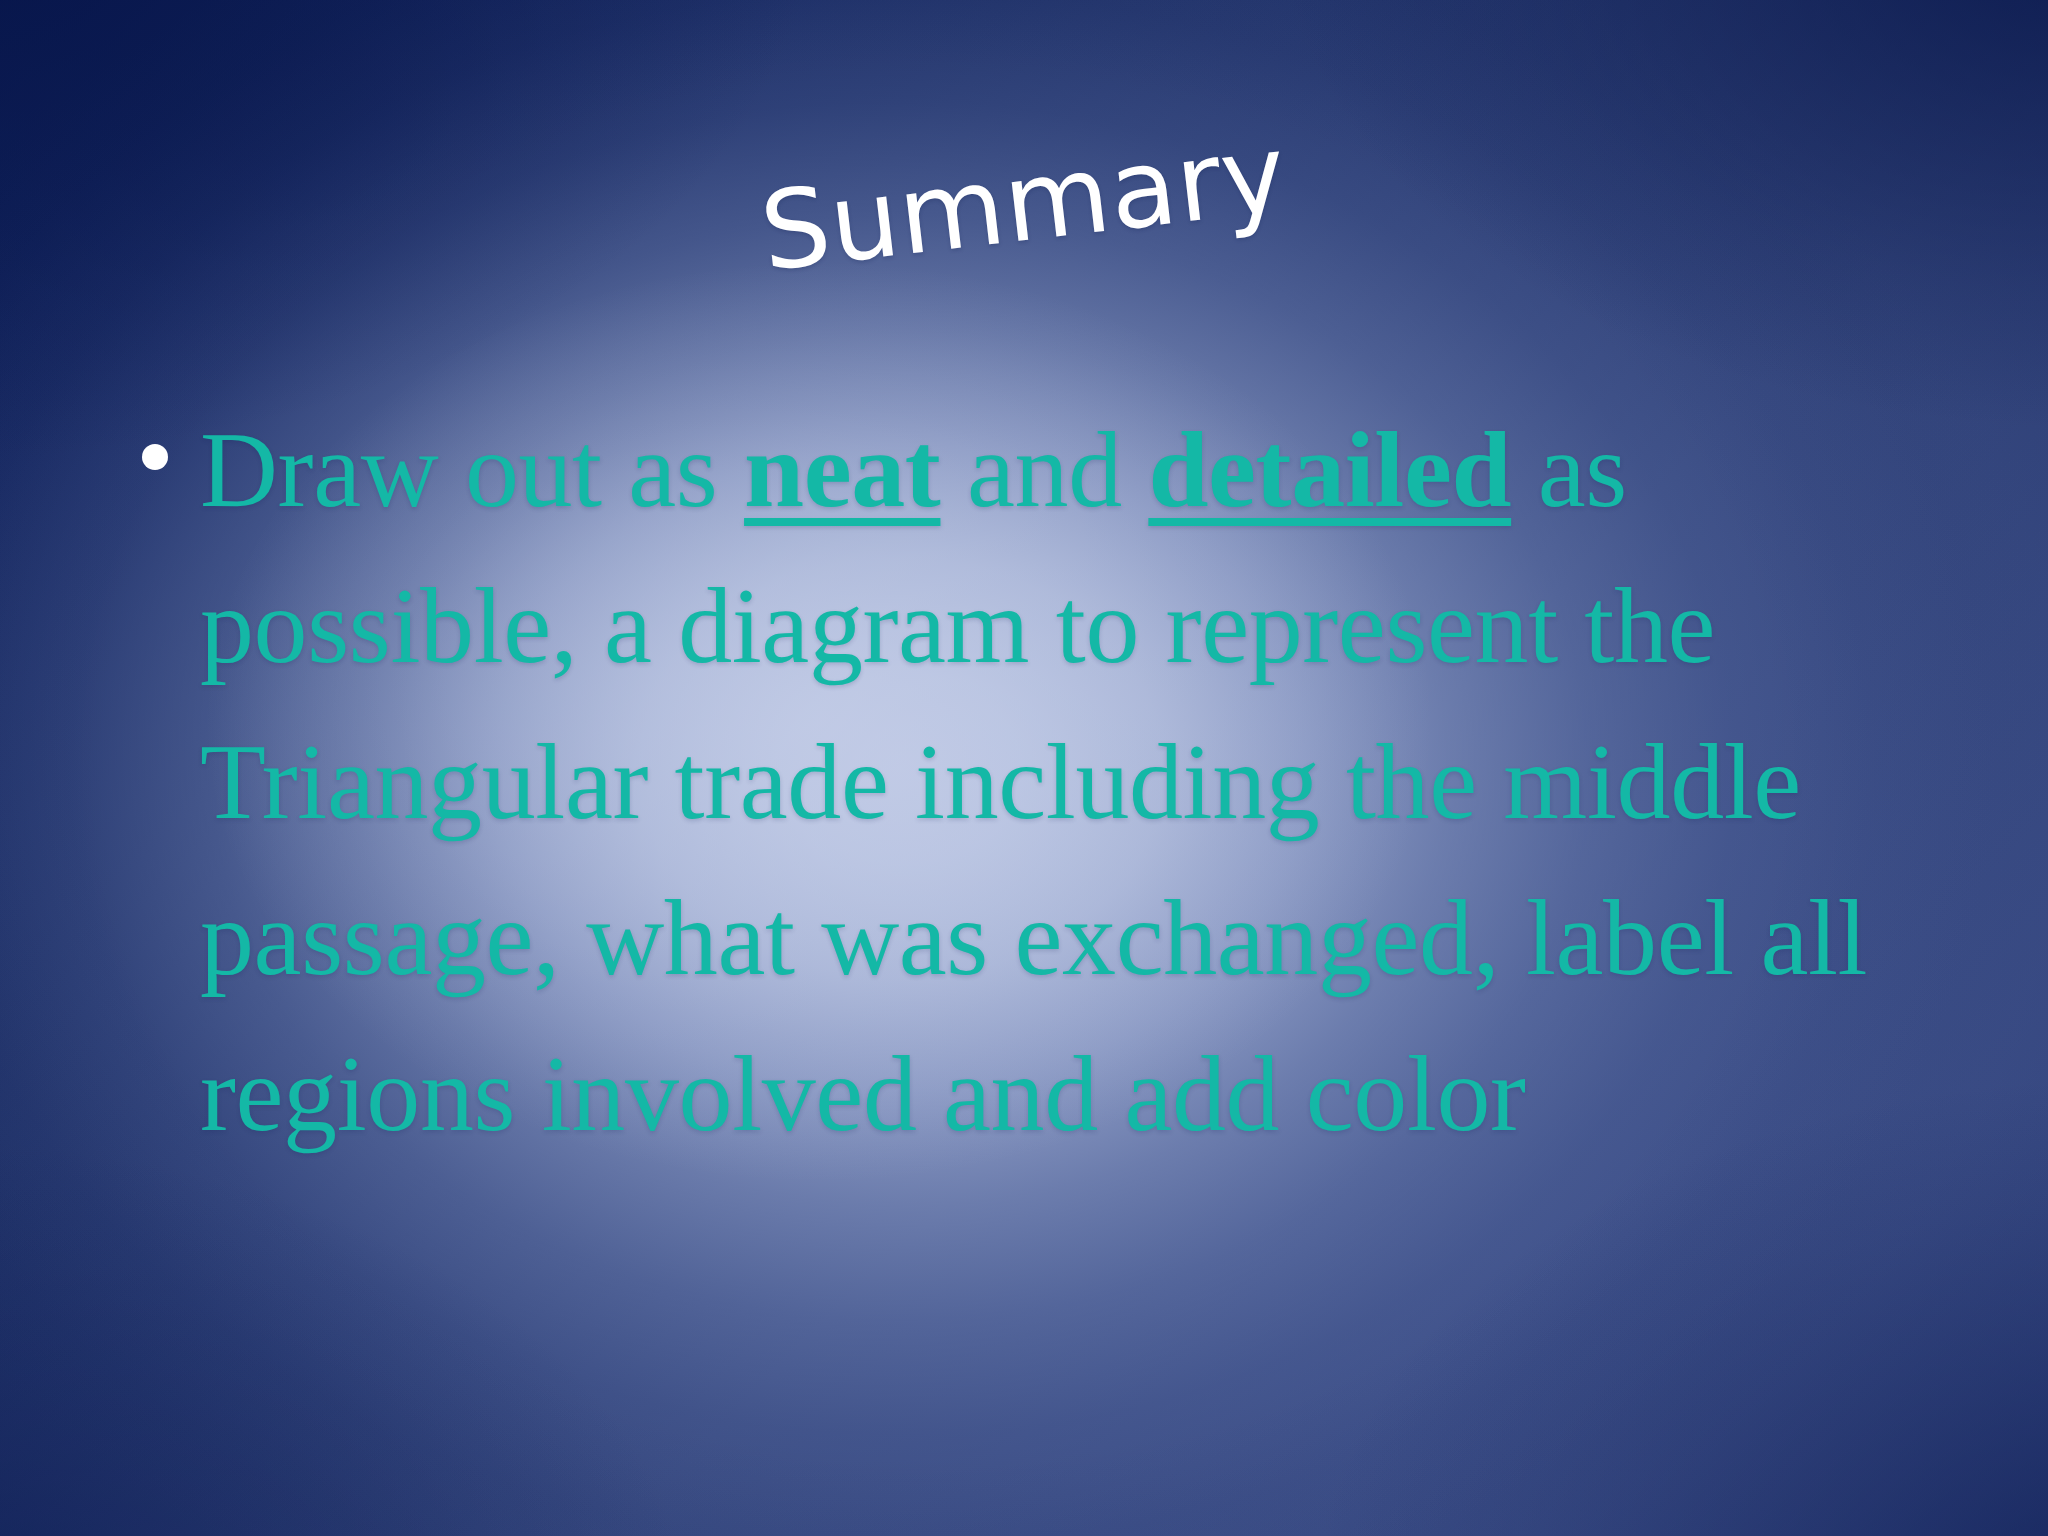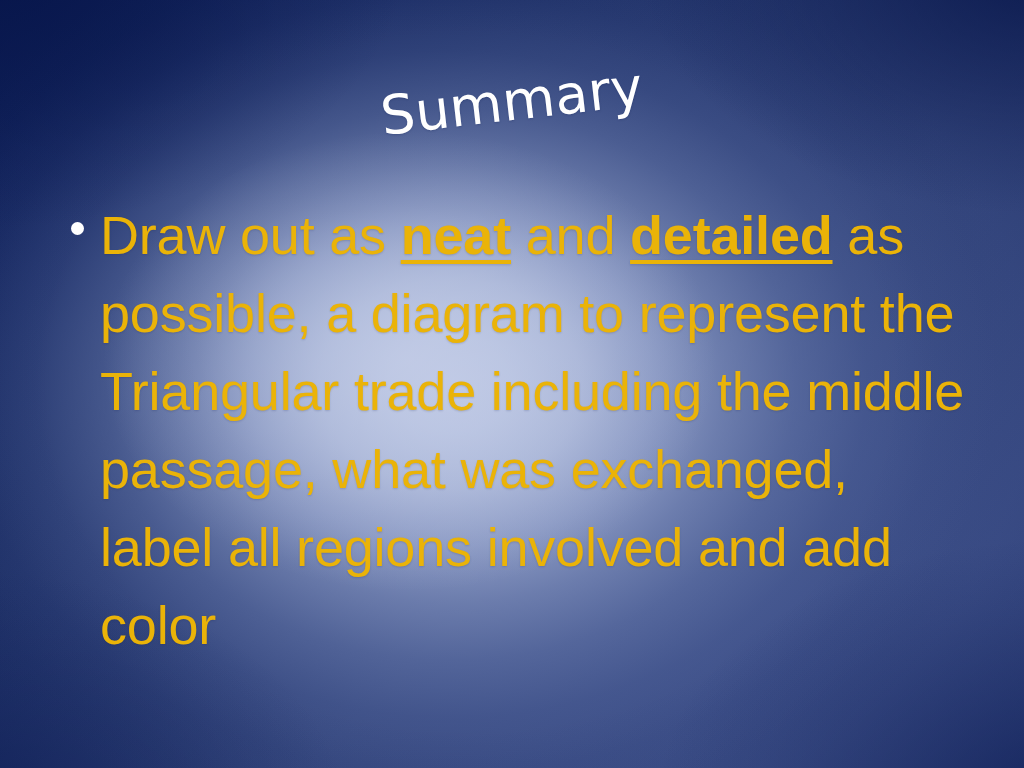--- a/index.html
+++ b/index.html
@@ -171,22 +171,22 @@
     display: block;
     width: 13px;
     height: 13px;
     border-radius: 50%;
     background: #ffffff;
     margin-left: 9px;
   }
 
   .bullet-text {
     flex: 1 1 auto;
-    color: #eab308;
-    font-family: Liberation Sans, sans-serif;
+    color: #14b8a6;
+    font-family: Liberation Serif, serif;
     font-size: 54px;
     font-weight: 400;
     line-height: 78px;
     letter-spacing: -0.2px;
     text-shadow: 0 1px 2px rgba(22,36,86,0.18);
   }
 
   .bullet-text .em {
     font-weight: 700;
     text-decoration: underline;

